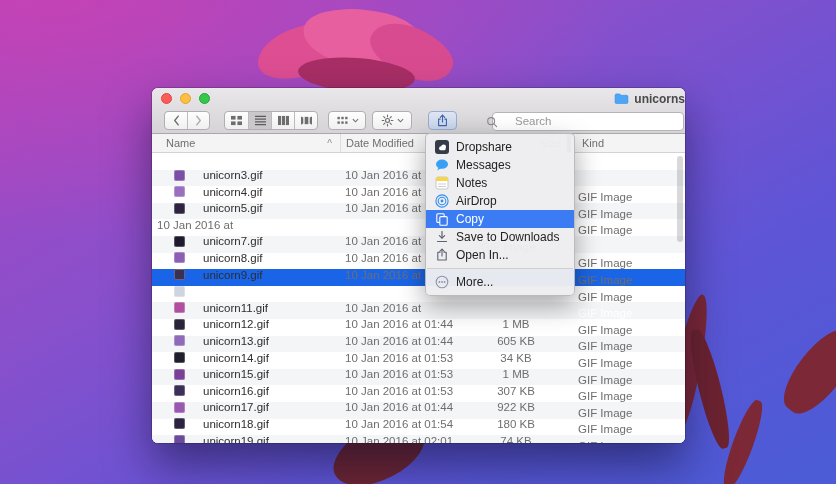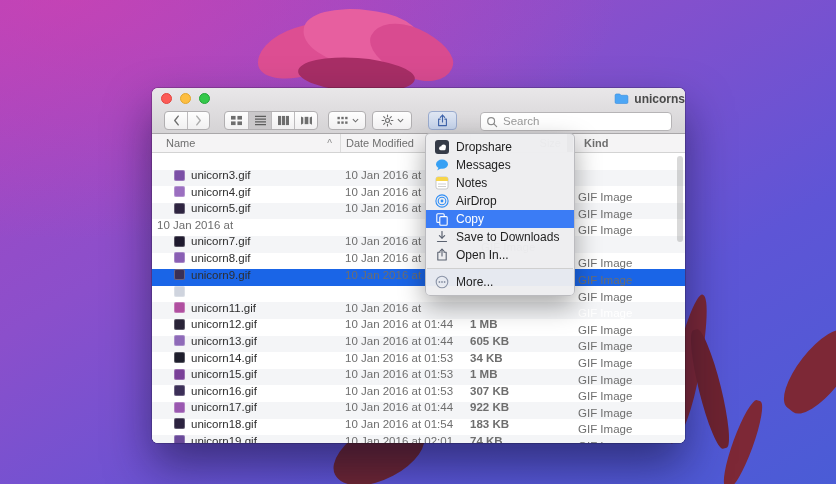--- a/index.html
+++ b/index.html
@@ -49,47 +49,47 @@
   .seg:last-child{ border-radius:0 3px 3px 0; }
   .seg.sel{ background:#cac8ca; }
   .nav{ left:12px; width:46px; }
   .nav .seg{ width:22px; }
   .views{ left:72px; width:94px; }
   .arrange{ left:176px; width:38px; gap:3px; }
   .gearbtn{ left:220px; width:40px; gap:3px; }
   .sharebtn{ left:276px; width:29px; background:linear-gradient(#dfe6f2,#c6d4ec); border-color:#9aabce; }
   .search{ position:absolute; left:328px; top:2px; width:192px; height:19px; }
   .search input{ width:100%; height:100%; border:1px solid #b6b4b6; border-radius:4px; background:#fff;
-    padding:0 6px 0 22px; font-size:11.5px; color:#333; font-family:"Liberation Sans",sans-serif; outline:none; }
+    padding:0 6px 0 22px; font-size:11.5px; color:#333; font-family:"Liberation Sans",sans-serif; outline:none;margin-left:12px; }
   .search input::placeholder{ color:#9a9a9a; }
   .search .mag{ position:absolute; left:6px; top:3px; }
 
   
   .cols{ height:19px; background:#f5f4f5; border-bottom:1px solid #d3d3d3;
     display:grid; grid-template-columns:188px 130px 97px 1fr; align-items:center;
     font-size:11px; color:#6f6f6f;text-align:right; }
   .colh{ height:100%; display:flex; align-items:center; }
   .colh.name{ padding-left:14px; justify-content:space-between; }
   .colh.name .caret{ margin-right:8px; color:#8a8a8a; font-size:10px; }
   .colh.date{ padding-left:5px; border-left:1px solid #dcdcdc; }
   .colh.size{ justify-content:flex-end; padding-right:6px; border-left:1px solid #dcdcdc; }
-  .colh.kind{ padding-left:11px; border-left:6px solid #404040;font-weight:bold; }
+  .colh.kind{ padding-left:11px; border-left:4px solid #404040; }
 
   
   .list{ position:relative; height:290px; background:#fff; overflow:hidden; }
   .row{ display:grid; grid-template-columns:188px 130px 97px 1fr; height:16.6px; align-items:center;
     font-size:11.5px; color:#333; white-space:nowrap; }
   .row.alt{ background:#f4f5f7; }
   .row.selected{ background:var(--sel,#1a65e7); }
   .row.selected .cell{ color:#fff !important; }
   .cell{ overflow:hidden; }
-  .c-name{ display:flex; align-items:center; gap:6px; padding-left:22px; color:#2e2e2e; }
+  .c-name{ display:flex; align-items:center; gap:18px; padding-left:22px; color:#2e2e2e; }
   .file-icon{ width:11px; height:11px; border-radius:2px; flex:none; box-shadow:inset 0 0 0 1px rgba(255,255,255,.25); }
   .c-date{ padding-left:5px; color:#6e6e6e; }
-  .c-size{ text-align:left; padding-right:5px; color:#6e6e6e;font-weight:bold; }
+  .c-size{ text-align:center; padding-right:5px; color:#6e6e6e; }
   .c-kind{ padding-left:11px; color:#6e6e6e;margin-top:44px; }
   .scroll-thumb{ position:absolute; right:2px; top:3px; width:6px; height:86px; border-radius:3px; background:rgba(80,80,80,.22); }
 
   
   .share-menu{ position:absolute; left:425px; top:133px; width:150px; z-index:20;
     background:rgba(237,237,239,.97); border:1px solid rgba(110,110,118,.4); border-radius:5px;
     box-shadow:0 10px 26px rgba(0,0,0,.35); padding:4px 0; }
   .menu-item{ height:18px; display:flex; align-items:center; gap:7px; padding:0 8px 0 9px; font-size:12px; color:#222; }
   .menu-item.hl{ background:var(--mhl,#3b7cf5); color:#fff; }
   .mi{ width:14px; height:14px; flex:none; display:flex; align-items:center; justify-content:center; }
@@ -370,21 +370,21 @@
           <div class="cell c-date">10 Jan 2016 at 01:44</div>
           <div class="cell c-size">922 KB</div>
           <div class="cell c-kind">GIF Image</div>
         </div>
         <div class="row alt">
           <div class="cell c-name">
             <span class="file-icon" style="background: rgb(44, 35, 64);"></span>
             <span>unicorn18.gif</span>
           </div>
           <div class="cell c-date">10 Jan 2016 at 01:54</div>
-          <div class="cell c-size">183 KB</div>
+          <div class="cell c-size">180 KB</div>
           <div class="cell c-kind">GIF Image</div>
         </div>
         <div class="row">
           <div class="cell c-name">
             <span class="file-icon" style="background: rgb(106, 74, 154);"></span>
             <span>unicorn19.gif</span>
           </div>
           <div class="cell c-date">10 Jan 2016 at 02:01</div>
           <div class="cell c-size">74 KB</div>
           <div class="cell c-kind">GIF Image</div>

